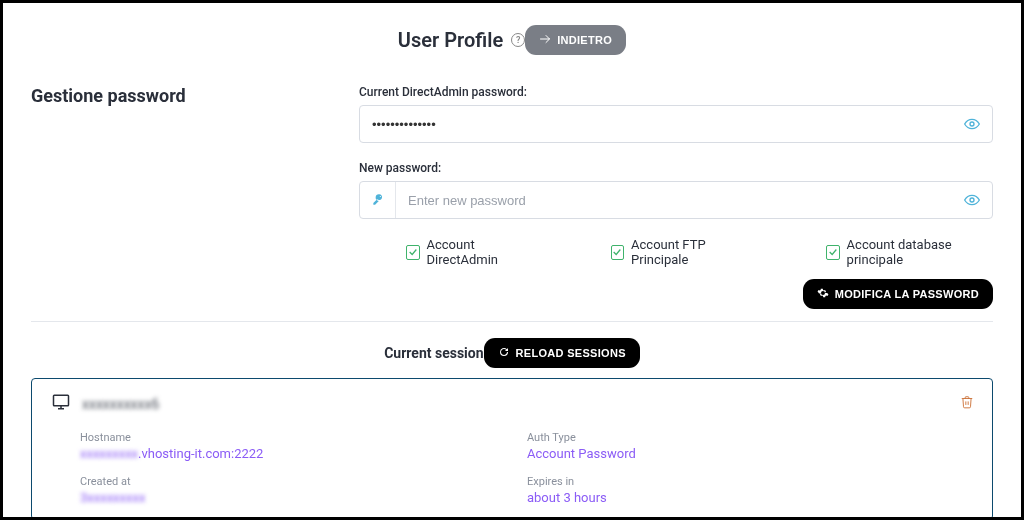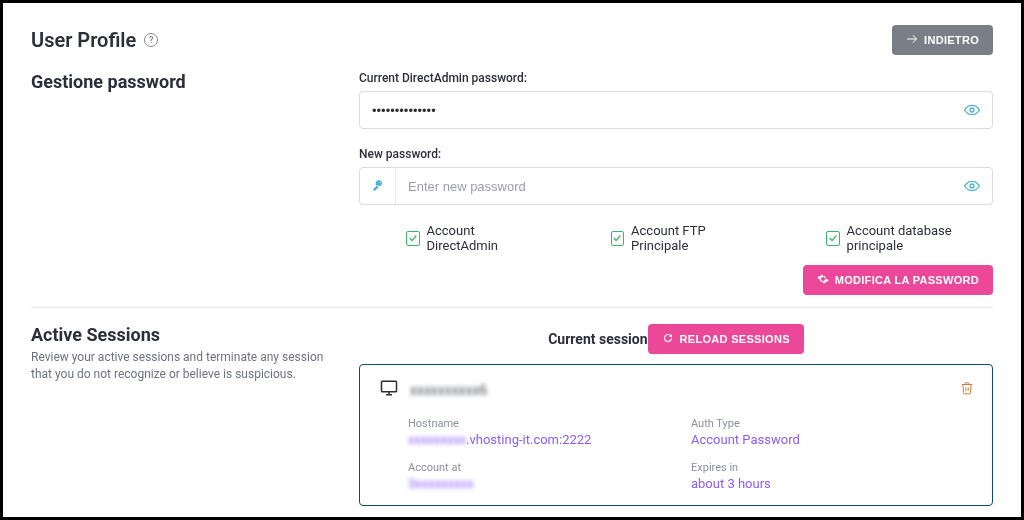--- a/index.html
+++ b/index.html
@@ -1,23 +1,23 @@
 <!DOCTYPE html>
 <html><head>
 <meta charset="utf-8">
 <style>
   * { box-sizing: border-box; margin: 0; padding: 0; }
   body { font-family: -apple-system, BlinkMacSystemFont, "Segoe UI", Roboto, Arial, sans-serif; background:#fff; }
   .frame { width:1024px; height:520px; border:3px solid #000; padding:22px 28px; overflow:hidden; }
-  .header-row { display:flex; justify-content:space-between; align-items:center; margin-bottom:16px; }
+  .header-row { display:flex; justify-content:center; align-items:center; margin-bottom:30px; }
   .page-title { font-size:20px; font-weight:600; color:#2a2f3a; display:flex; align-items:center; gap:8px; }
   .help-icon { width:14px; height:14px; border:1px solid #888; border-radius:50%; display:inline-flex; align-items:center; justify-content:center; font-size:9px; color:#888; }
-  .btn { display:inline-flex; align-items:center; gap:6px; padding:8px 14px; border:none; border-radius:4px; font-size:11px; font-weight:600; letter-spacing:0.3px; cursor:pointer; }
+  .btn { display:inline-flex; align-items:center; gap:6px; padding:8px 14px; border:none; border-radius:11px; font-size:11px; font-weight:600; letter-spacing:0.3px; cursor:pointer; }
   .btn-gray { background:#7a7e86; color:#fff; }
-  .btn-blue { background:#ec4899; color:#fff; }
+  .btn-blue { background:#000000; color:#fff; }
   .btn svg { width:12px; height:12px; fill:#fff; }
   .section { display:flex; gap:28px; margin-bottom:12px; }
   .left-col { width:300px; flex-shrink:0; }
   .right-col { flex:1; }
   .sec-heading { font-size:18px; font-weight:700; color:#2a2f3a; margin-bottom:4px; }
   .sec-desc { font-size:12px; color:#6c7380; line-height:1.4; }
   .field-label { font-size:12px; color:#2a2f3a; margin-bottom:6px; font-weight:500; }
   .input-wrap { display:flex; align-items:center; border:1px solid #d8dce3; border-radius:4px; background:#fff; height:38px; }
   .input-wrap input { flex:1; border:none; outline:none; padding:0 12px; font-size:13px; color:#333; background:transparent; }
   .input-wrap input::placeholder { color:#9aa0aa; }
@@ -135,24 +135,20 @@
           </span>
           <span>MODIFICA LA PASSWORD</span>
         </button>
       </div>
     </div>
   </div>
 
   <hr class="divider">
 
   <div class="section">
-    <div class="left-col">
-      <div class="sec-heading">Active Sessions</div>
-      <div class="sec-desc">Review your active sessions and terminate any session that you do not recognize or believe is suspicious.</div>
-    </div>
     <div class="right-col">
       <div class="sess-header">
         <div class="sess-title">Current session</div>
         <button class="btn btn-blue">
           <span class="reload-icon">
             <svg viewBox="0 0 24 24">
                 <path d="M4 12a8 8 0 0 1 13.7-5.7L20 4v6h-6l2.3-2.3A6 6 0 1 0 18 12h2a8 8 0 1 1-16 0z"></path>
               </svg>
           </span>
           <span>RELOAD SESSIONS</span>
@@ -182,21 +178,21 @@
             <div class="sess-label">Hostname</div>
             <div class="sess-val">
               <span class="blur">xxxxxxxxx</span><span>.vhosting-it.com:2222</span>
             </div>
           </div>
           <div>
             <div class="sess-label">Auth Type</div>
             <div class="sess-val">Account Password</div>
           </div>
           <div>
-            <div class="sess-label">Account at</div>
+            <div class="sess-label">Created at</div>
             <div class="sess-val"><span class="blur">3xxxxxxxxx</span></div>
           </div>
           <div>
             <div class="sess-label">Expires in</div>
             <div class="sess-val">about 3 hours</div>
           </div>
         </div>
       </div>
     </div>
   </div>

